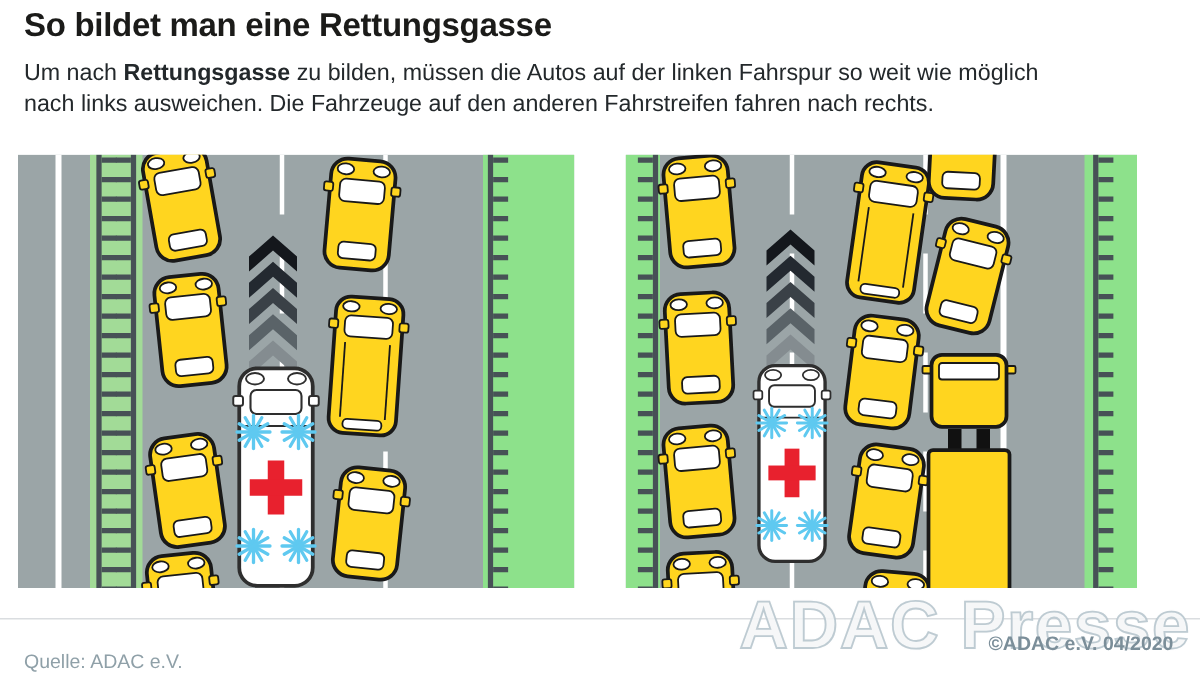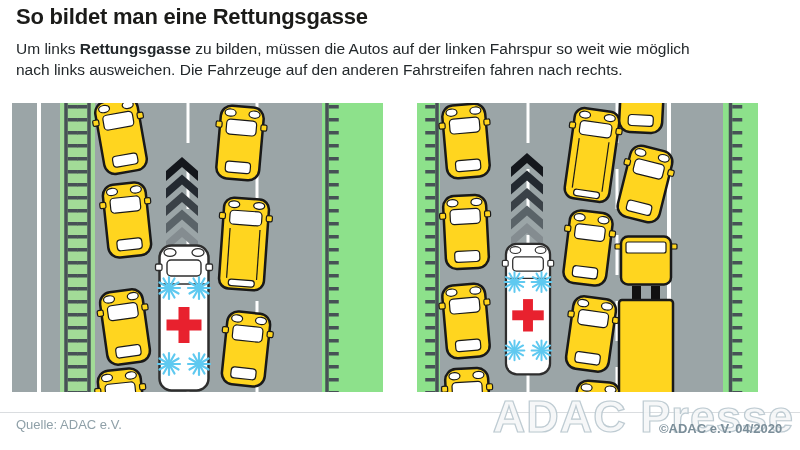--- a/index.html
+++ b/index.html
@@ -7,32 +7,32 @@
          font-family:"Liberation Sans",sans-serif;}
   .title{position:absolute;left:16px;top:4px;margin:0;font-size:22px;font-weight:bold;
          color:#1b1b19;letter-spacing:-0.2px;}
   .intro{position:absolute;left:16px;top:38px;margin:0;font-size:15.5px;line-height:21px;
          color:#23282b;width:778px;}
   .intro b{font-weight:bold;text-align:center;}
   .panel{position:absolute;top:103px;overflow:hidden;line-height:0;}
   #panelL{left:12px;}
   #panelR{left:417px;}
   .divider{position:absolute;left:0;top:412px;width:800px;height:1px;background:#dadde0;}
-  .source{position:absolute;left:16px;top:417px;font-size:13px;color:#8fa0a8;text-align:center;}
+  .source{position:absolute;left:16px;top:433px;font-size:13px;color:#8fa0a8;text-align:center;}
   .copyright{position:absolute;left:659px;top:421px;font-size:13px;font-weight:bold;color:#7b8e99;}
   .watermark{position:absolute;right:6px;top:391px;font-size:45px;font-weight:bold;white-space:nowrap;
          color:rgba(255,255,255,0.72);-webkit-text-stroke:1.2px rgba(187,200,208,0.95);
          text-shadow:0 0 1px rgba(187,200,208,0.5);letter-spacing:1px;pointer-events:none;text-align:center;}
 </style>
 </head>
 <body>
 
 <div class="stage">
   <h1 class="title">So bildet man eine Rettungsgasse</h1>
-  <p class="intro"><span>Um links </span><b>Rettungsgasse</b><span> zu bilden, müssen die Autos auf der linken Fahrspur so weit wie möglich</span><br><span>nach links ausweichen. Die Fahrzeuge auf den anderen Fahrstreifen fahren nach rechts.</span></p>
+  <p class="intro"><span>Um nach </span><b>Rettungsgasse</b><span> zu bilden, müssen die Autos auf der linken Fahrspur so weit wie möglich</span><br><span>nach links ausweichen. Die Fahrzeuge auf den anderen Fahrstreifen fahren nach rechts.</span></p>
 
   <div class="panel" id="panelL" style="left: 12px; top: 103px;"><svg xmlns="http://www.w3.org/2000/svg" width="371" height="289" viewBox="0 0 371 289">
         <rect x="0" y="0" width="371" height="289" fill="#9BA5A7"></rect>
         <g>
           <rect x="48" y="0" width="35" height="289" fill="#A2DB97"></rect>
           <line x1="54" y1="0" x2="54" y2="289" stroke="#475156" stroke-width="3.5"></line>
           <line x1="60.75" y1="2" x2="60.75" y2="289" stroke="#475156" stroke-width="10" stroke-dasharray="3.5 9.5"></line>
           <line x1="77" y1="0" x2="77" y2="289" stroke="#475156" stroke-width="3.5"></line>
           <line x1="70.25" y1="2" x2="70.25" y2="289" stroke="#475156" stroke-width="10" stroke-dasharray="3.5 9.5"></line>
         </g>

